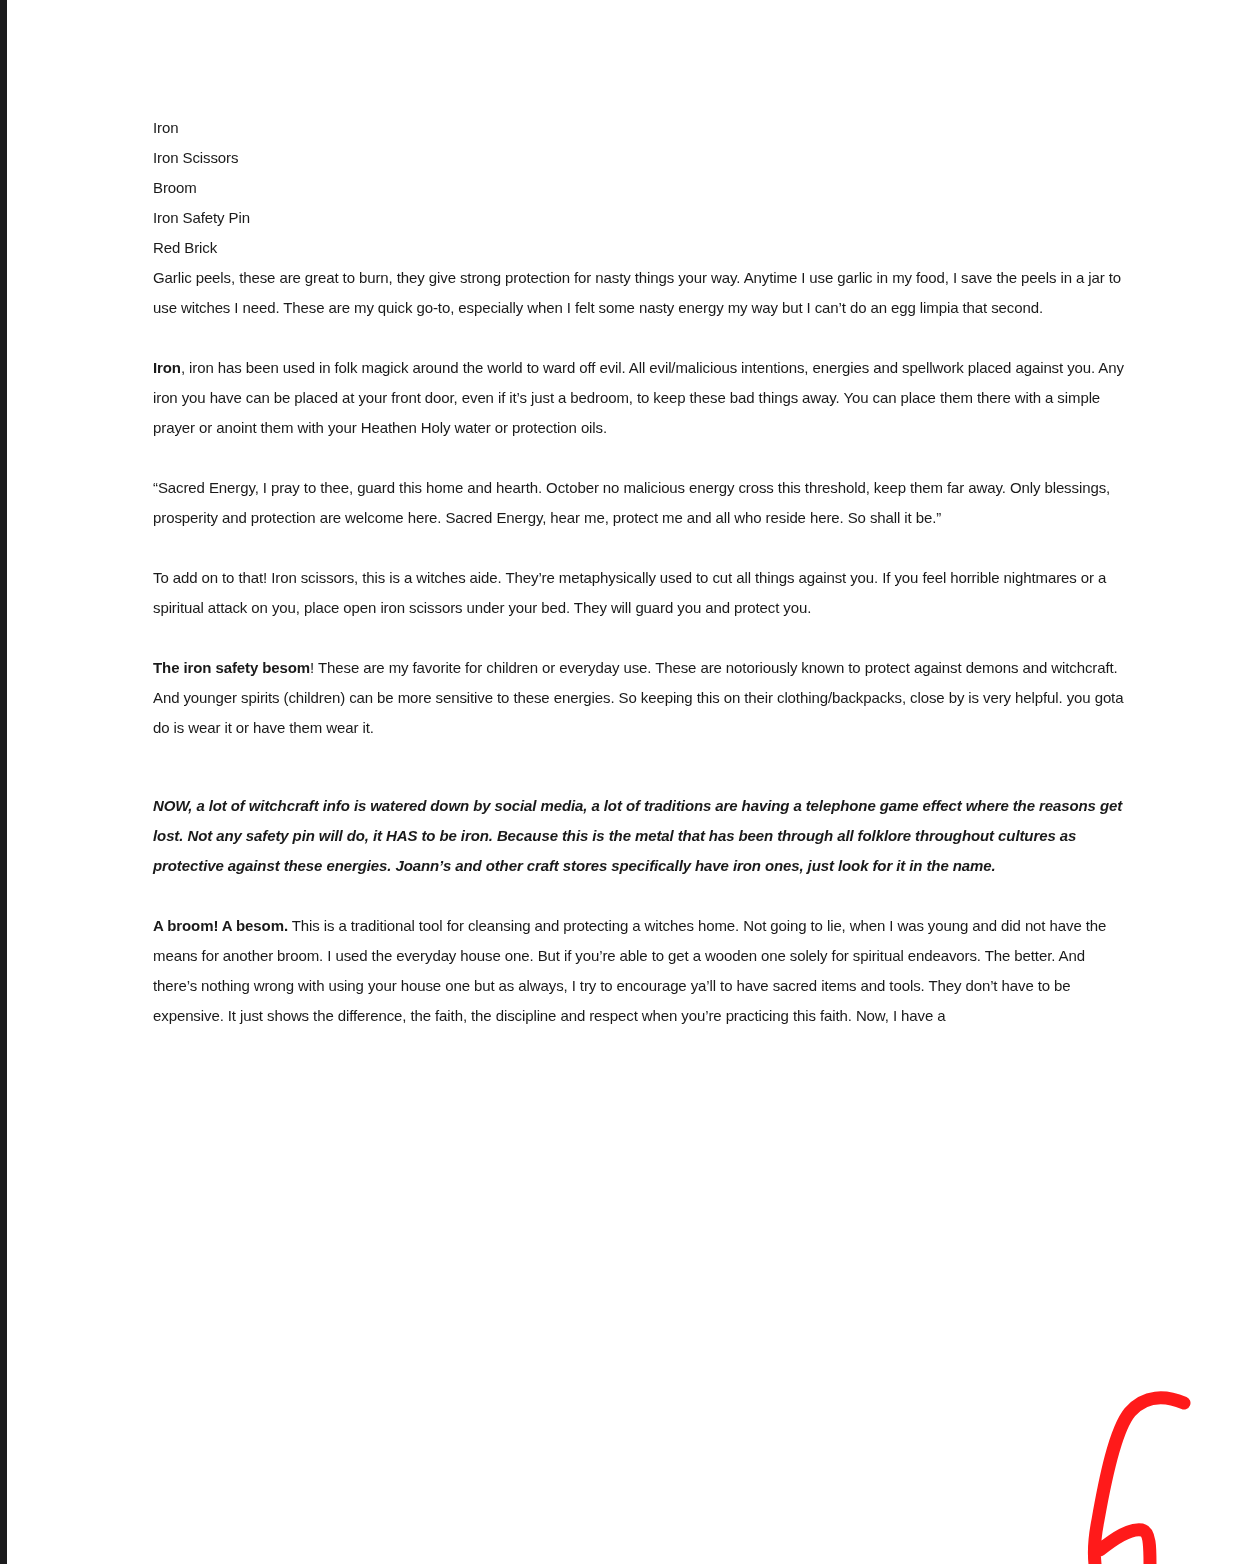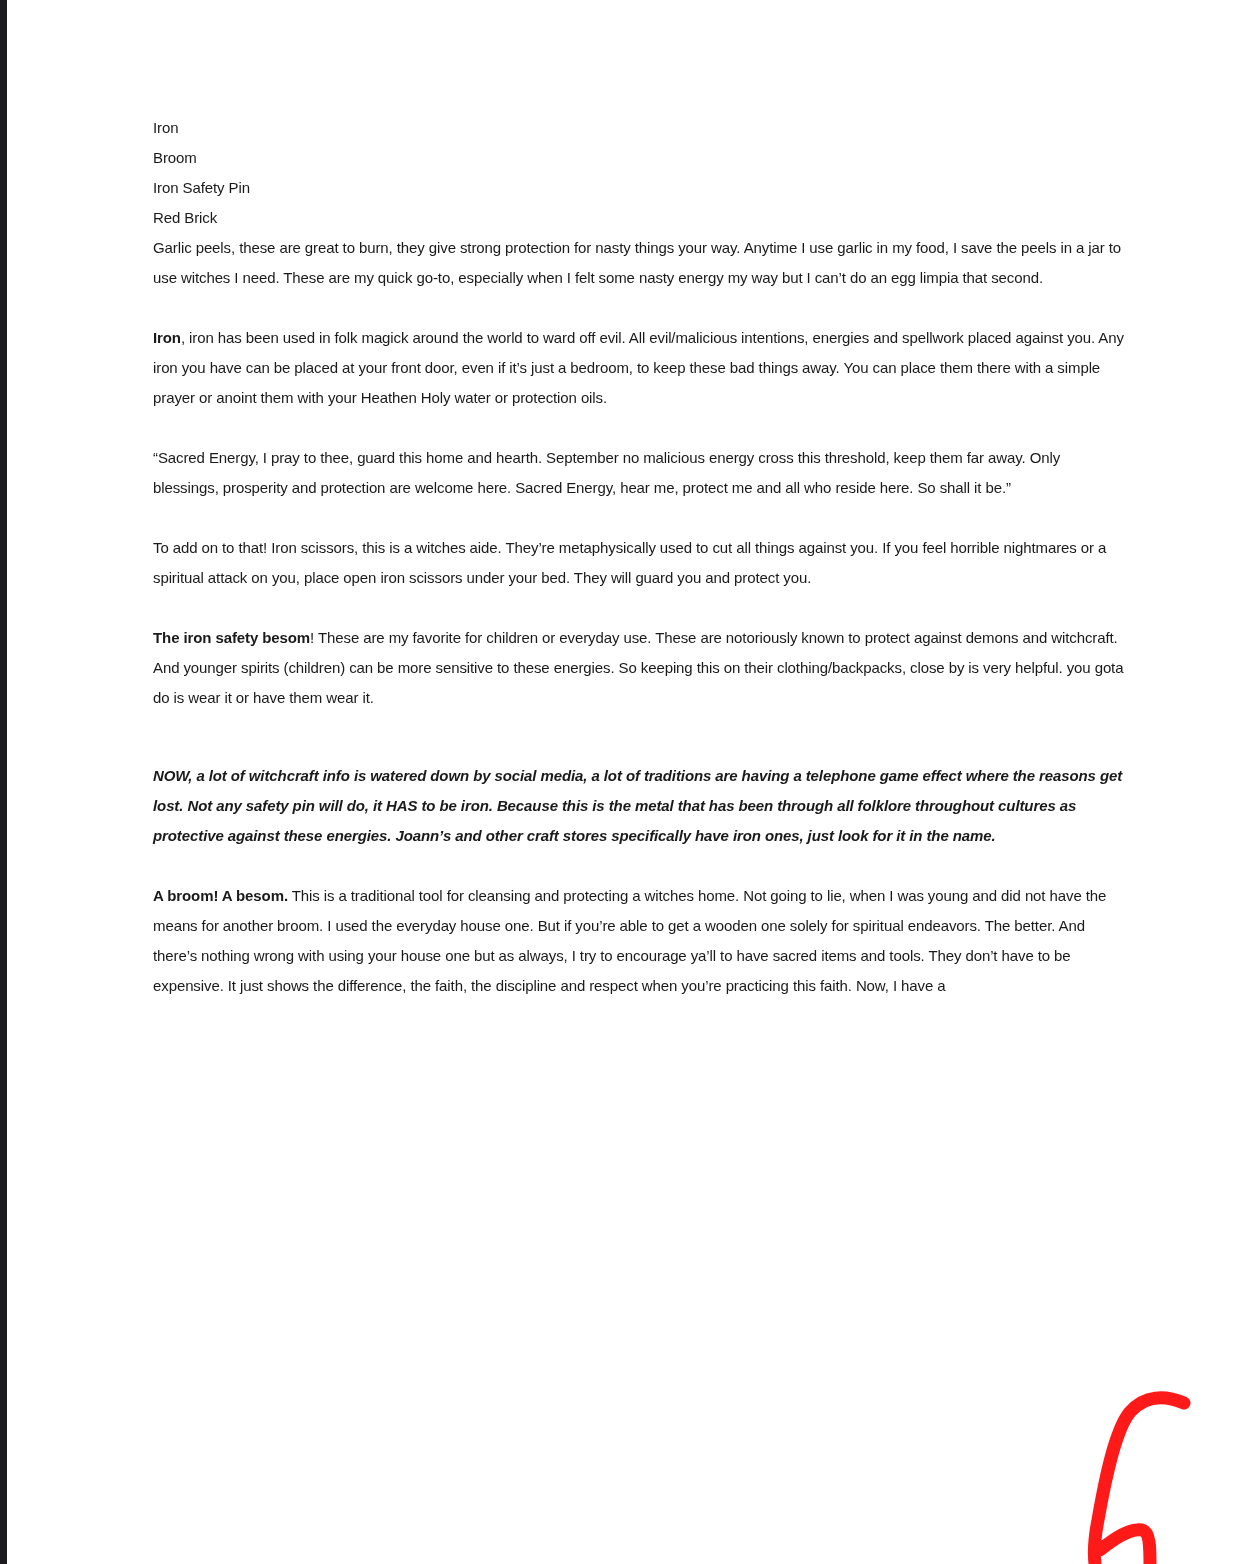--- a/index.html
+++ b/index.html
@@ -50,31 +50,32 @@
     }
   </style>
 </head>
 <body>
 
 <div class="left-edge"></div>
 
 <div class="page">
   <div>
     <p class="list-line">Iron</p>
+    <p class="list-line">Iron Scissors</p>
     <p class="list-line">Broom</p>
     <p class="list-line">Iron Safety Pin</p>
     <p class="list-line">Red Brick</p>
   </div>
 
   <p class="para">Garlic peels, these are great to burn, they give strong protection for nasty things your way. Anytime I use garlic in my food, I save the peels in a jar to use witches I need. These are my quick go-to, especially when I felt some nasty energy my way but I can’t do an egg limpia that second.</p>
 
 
   <p class="para"><span class="bold">Iron</span><span>, iron has been used in folk magick around the world to ward off evil. All evil/malicious intentions, energies and spellwork placed against you. Any iron you have can be placed at your front door, even if it’s just a bedroom, to keep these bad things away. You can place them there with a simple prayer or anoint them with your Heathen Holy water or protection oils.</span></p>
 
-  <p class="para">“Sacred Energy, I pray to thee, guard this home and hearth. September no malicious energy cross this threshold, keep them far away. Only blessings, prosperity and protection are welcome here. Sacred Energy, hear me, protect me and all who reside here. So shall it be.”</p>
+  <p class="para">“Sacred Energy, I pray to thee, guard this home and hearth. October no malicious energy cross this threshold, keep them far away. Only blessings, prosperity and protection are welcome here. Sacred Energy, hear me, protect me and all who reside here. So shall it be.”</p>
 
   <p class="para">To add on to that! Iron scissors, this is a witches aide. They’re metaphysically used to cut all things against you. If you feel horrible nightmares or a spiritual attack on you, place open iron scissors under your bed. They will guard you and protect you.</p>
 
   <p class="para"><span class="bold">The iron safety besom</span><span>! These are my favorite for children or everyday use. These are notoriously known to protect against demons and witchcraft. And younger spirits (children) can be more sensitive to these energies. So keeping this on their clothing/backpacks, close by is very helpful. you gota do is wear it or have them wear it.</span></p>
 
   <p class="para bold-italic">NOW, a lot of witchcraft info is watered down by social media, a lot of traditions are having a telephone game effect where the reasons get lost. Not any safety pin will do, it HAS to be iron. Because this is the metal that has been through all folklore throughout cultures as protective against these energies. Joann’s and other craft stores specifically have iron ones, just look for it in the name.</p>
 
   <p class="para"><span class="bold">A broom! A besom.</span><span> This is a traditional tool for cleansing and protecting a witches home. Not going to lie, when I was young and did not have the means for another broom. I used the everyday house one. But if you’re able to get a wooden one solely for spiritual endeavors. The better. And there’s nothing wrong with using your house one but as always, I try to encourage ya’ll to have sacred items and tools. They don’t have to be expensive. It just shows the difference, the faith, the discipline and respect when you’re practicing this faith. Now, I have a</span></p>
 </div>
 

